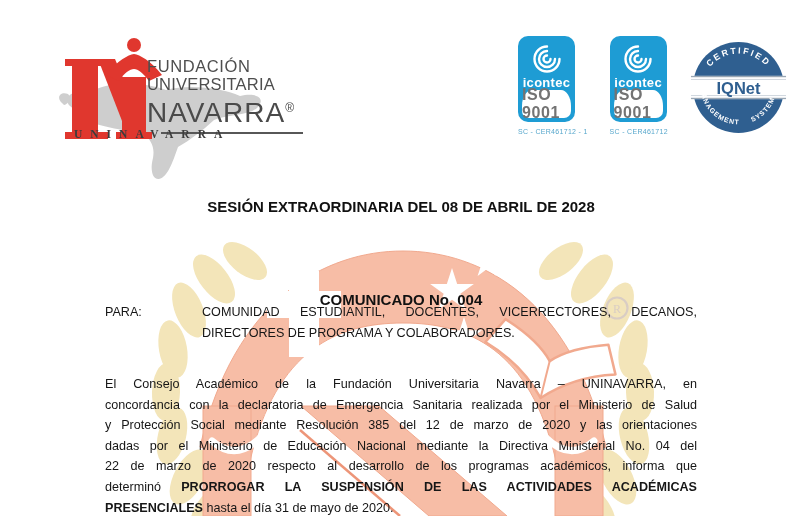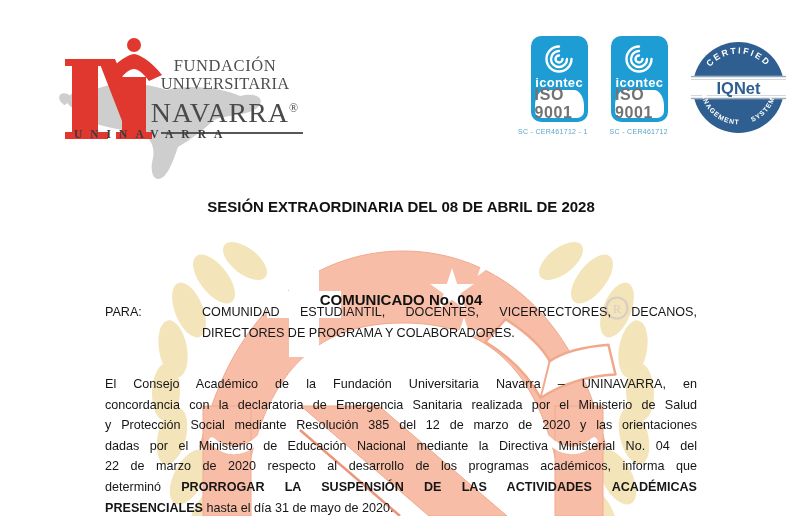--- a/index.html
+++ b/index.html
@@ -3,32 +3,32 @@
 <meta charset="utf-8">
 <style>
   html,body{margin:0;padding:0;background:#fff;}
   .page{position:relative;width:805px;height:516px;background:#ffffff;overflow:hidden;
         font-family:"Liberation Sans",sans-serif;}
   .wm{position:absolute;left:0;top:0;width:805px;height:516px;z-index:0;}
 
   
   .logo-mark{position:absolute;left:56px;top:30px;width:260px;height:155px;z-index:1;}
   .logo-text{position:absolute;left:147px;top:57px;z-index:2;color:#4E4E4E;
-             font-family:Liberation Serif, serif;text-align:center;}
+             font-family:Liberation Sans, sans-serif;}
   .logo-text .l1{font-size:16.5px;line-height:18px;letter-spacing:.6px;}
   .logo-text .l2{font-size:16.5px;line-height:18px;letter-spacing:.2px;}
   .logo-text .l3{font-size:28px;line-height:30px;letter-spacing:1px;color:#4A4A4A;}
   .logo-text .reg{font-size:12px;vertical-align:10px;}
   .logo-rule{margin:4px 0 0 14px;width:142px;height:2px;background:#575757;}
   .uninavarra{position:absolute;left:74px;top:128px;z-index:2;color:#3C3C3C;
               font-family:"Liberation Serif",serif;font-weight:bold;font-size:11.5px;letter-spacing:8px;}
 
   
   .badges{position:absolute;left:518px;top:36px;display:flex;gap:22px;align-items:flex-start;z-index:1;}
-  .badge-col{display:flex;flex-direction:column;align-items:flex-end;}
+  .badge-col{display:flex;flex-direction:column;align-items:flex-start;}
   .icontec-badge{position:relative;width:57px;height:86px;background:#1E9CD4;border-radius:10px;}
   .spiral{display:block;margin:8px auto 0;}
   .icontec-name{color:#fff;font-weight:bold;font-size:13px;text-align:center;margin-top:1px;letter-spacing:.3px;}
   .iso-pill{position:absolute;left:4px;right:4px;bottom:4px;height:28px;background:#fff;
             border-radius:10px 10px 7px 7px / 16px 16px 7px 7px;display:flex;align-items:center;
             justify-content:center;color:#737373;font-weight:bold;font-size:16px;letter-spacing:.6px;}
   .cert-code{margin-top:6px;font-size:7px;color:#57A7CC;letter-spacing:.3px;white-space:nowrap;}
   .iqnet{margin-top:3px;}
 
   

